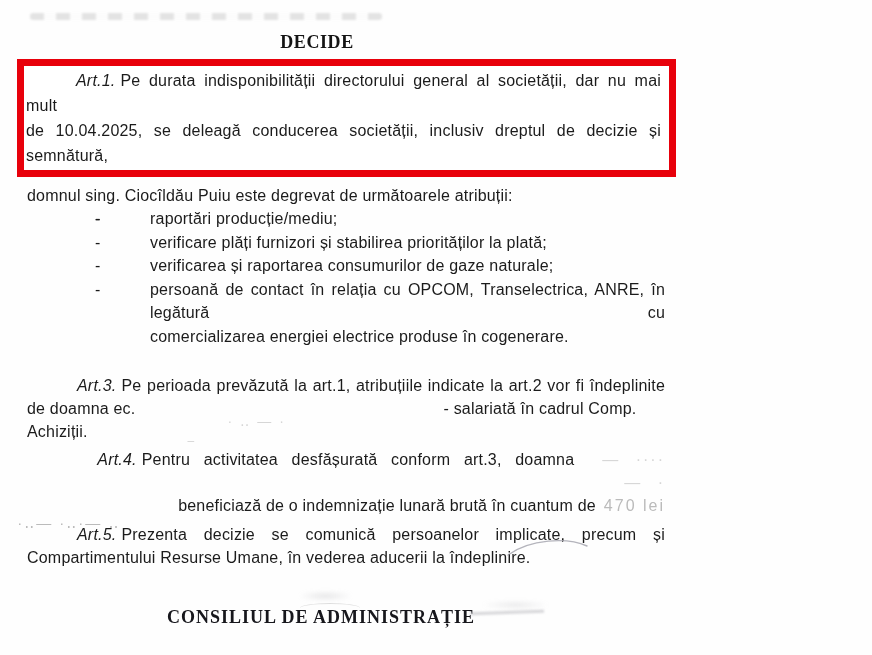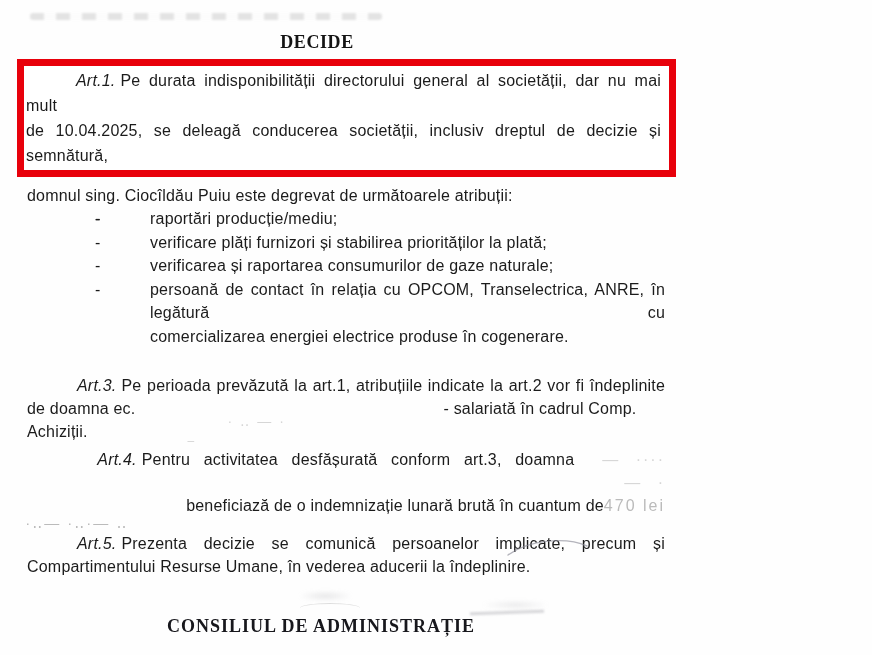--- a/index.html
+++ b/index.html
@@ -38,32 +38,32 @@
   .indent { text-indent:50px; }
   .alabel { font-weight:normal; font-style:italic; margin-right:5px; }
 
   .art2 { margin-top:7px; }
   .bullets { margin:0 27px; }
   .bullets .b-ln { position:relative; padding-left:123px; line-height:23.5px; }
   .bullets .b-ln.cont {  }
   .b-marker { position:absolute; left:68px; top:0; }
   .art3 { margin-top:26px; }
   .art4 { margin-top:5px;text-align:right; }
-  .art5 { margin-top:15px; }
+  .art5 { margin-top:6px; }
 
   .ghost { color:rgba(120,120,120,.5); filter:blur(.6px); letter-spacing:2px; }
   .ghost.lighter { color:rgba(150,150,150,.38); }
   .gap-name { display:inline-block; width:308px; position:relative; vertical-align:baseline; }
   .gap-name .ghost { position:absolute; left:92px; top:-4px; font-size:14px; }
   .gap-name .under { position:absolute; left:52px; top:16px; font-size:12px; color:rgba(150,150,150,.4); filter:blur(.7px); }
   .ws-wide { word-spacing:9px; }
   .ghost-after { margin-left:28px; }
   .gap-left { display:inline-block; width:145px; position:relative; }
   .gap-left .ghost { position:absolute; left:-16px; top:0; font-size:15px; }
-  .ghost-amount { }
+  .ghost-amount { margin-left:8px; }
 
   .board-heading {
     margin-top:37px; text-align:center; position:relative; left:-25px;
     font-family:"Liberation Serif","DejaVu Serif",serif; font-weight:bold;
     font-size:18px; letter-spacing:1px; color:#17171c; line-height:22px;
   }
 
   .signature-row {
     margin-top:47px; display:flex; align-items:baseline; justify-content:center;
     position:relative; left:-38px; line-height:20px;

